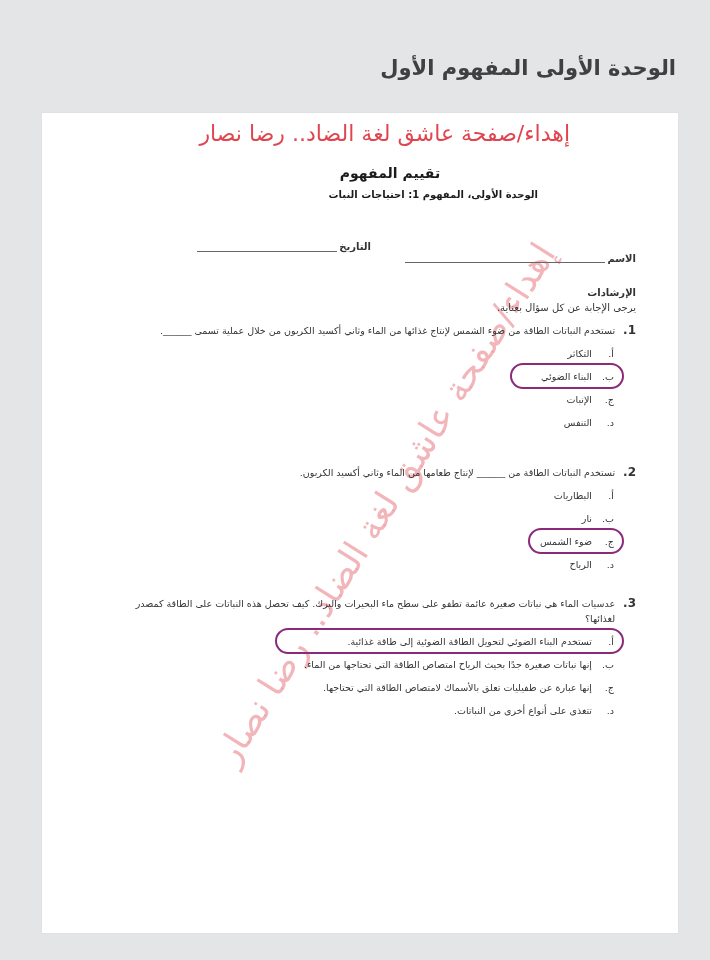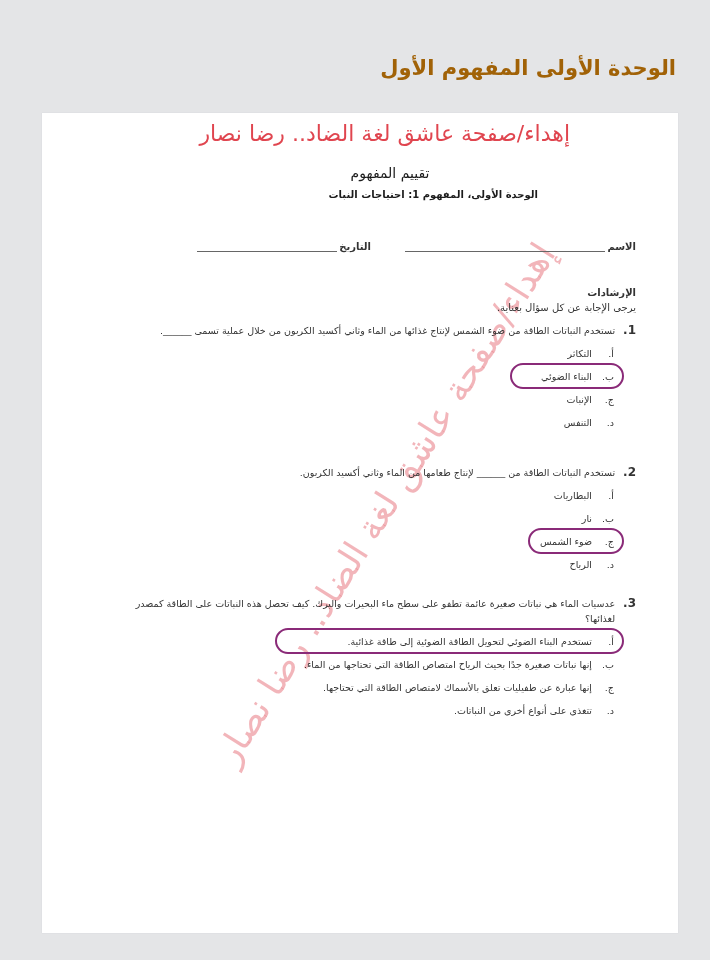--- a/index.html
+++ b/index.html
@@ -8,58 +8,58 @@
     background: #e4e5e7;
     position: relative;
     overflow: hidden;
     font-family: "DejaVu Sans", sans-serif;
     direction: rtl;
   }
   .top-title {
     position: absolute;
     top: 56px; right: 34px;
     font-size: 21px; font-weight: bold;
-    color: #a16207;
+    color: #404040;
     white-space: nowrap;
   }
   .page {
     position: absolute;
     left: 42px; top: 113px;
     width: 636px; height: 820px;
     background: #ffffff;
     box-shadow: 0 0 1px #cfd0d2;
   }
   .dedication {
     position: absolute;
     top: 8px; right: 108px;
     font-size: 22px;
     color: #e0454f;
     white-space: nowrap;
   }
   .heading1 {
     position: absolute;
     top: 52px; left: 0; width: 100%;
     text-align: center;
-    font-size: 14px; font-weight: normal;
+    font-size: 14px; font-weight: bold;
     color: #1c1c1c;
     padding-left: 60px; box-sizing: border-box;
   }
   .heading2 {
     position: absolute;
     top: 76px; right: 140px;
     font-size: 10px; font-weight: bold;
     color: #1c1c1c; white-space: nowrap;
   }
   .field-row {
     position: absolute;
     top: 128px; right: 42px; left: 40px;
     height: 16px;
     font-size: 10px; font-weight: bold; color: #333;
   }
-  .field-name { position: absolute; right: 0; top: 0; display: flex; align-items: flex-end; }
+  .field-name { position: absolute; right: 0; top: 12px; display: flex; align-items: flex-start; }
   .field-date { position: absolute; right: 265px; top: 0; display: flex; align-items: flex-end; }
   .field-line { display: inline-block; border-bottom: 1px solid #666; height: 9px; margin-right: 2px; }
   .instructions {
     position: absolute; top: 172px; right: 42px;
     font-size: 10px; color: #333; line-height: 15px;
   }
   .instructions .lbl { font-weight: bold; }
   .question {
     position: absolute; right: 42px;
     font-size: 9.5px; color: #333;

